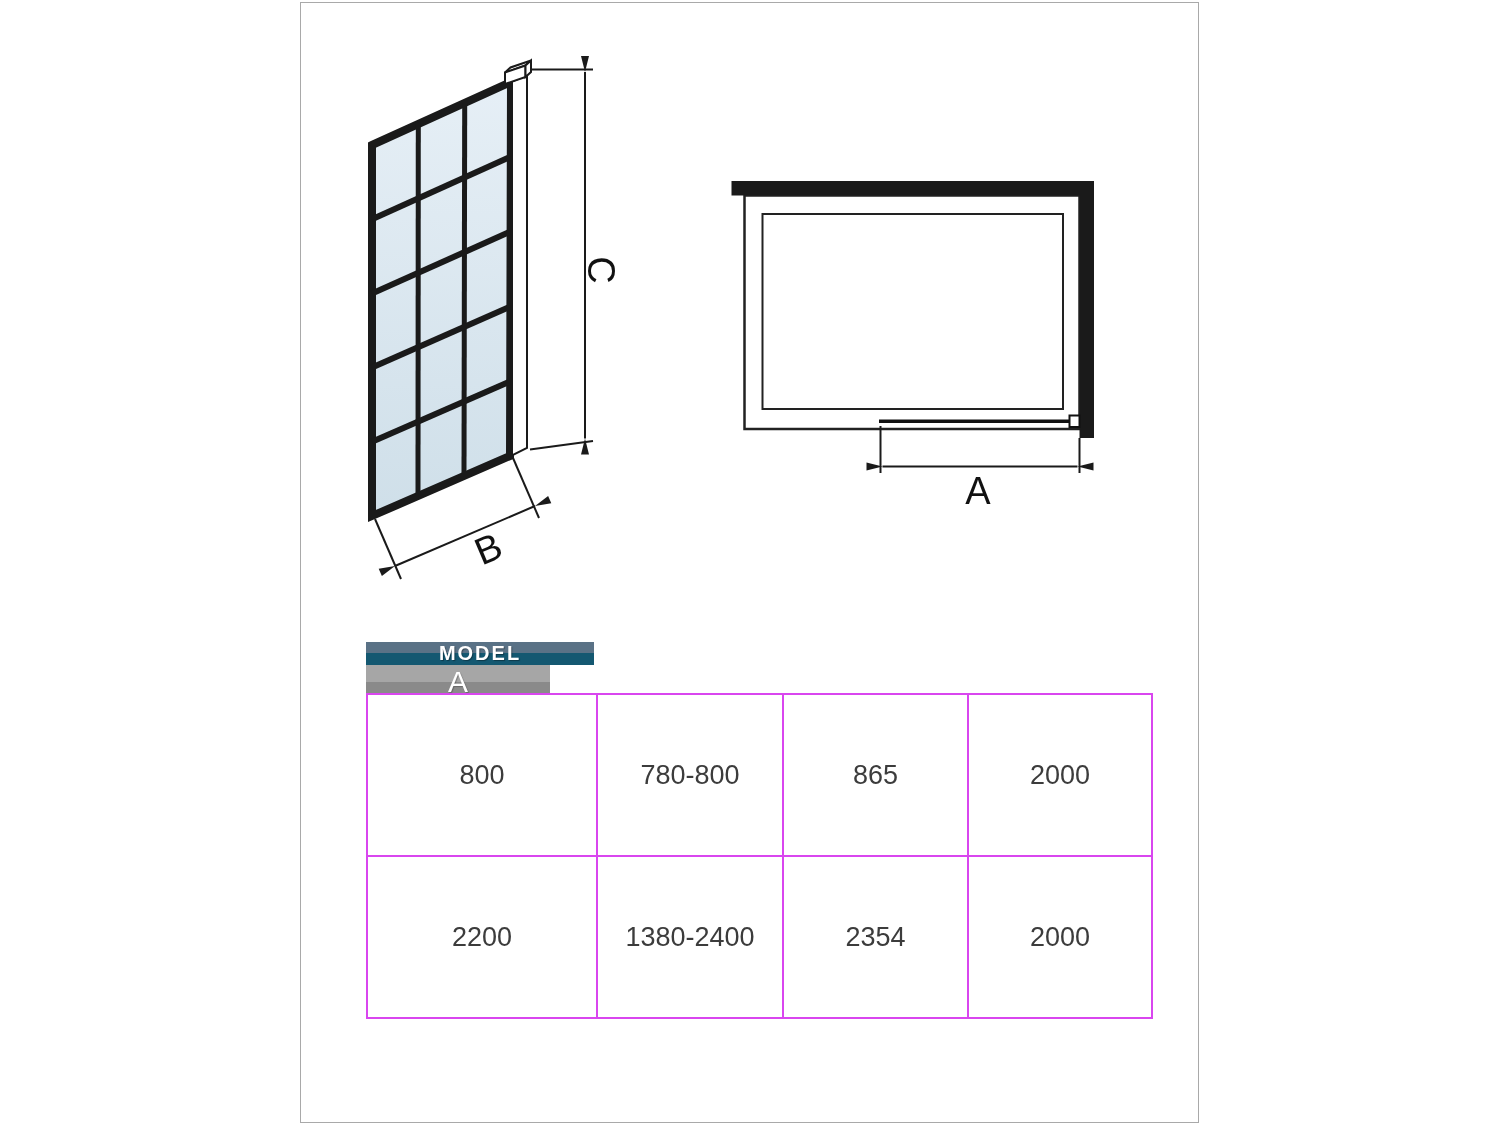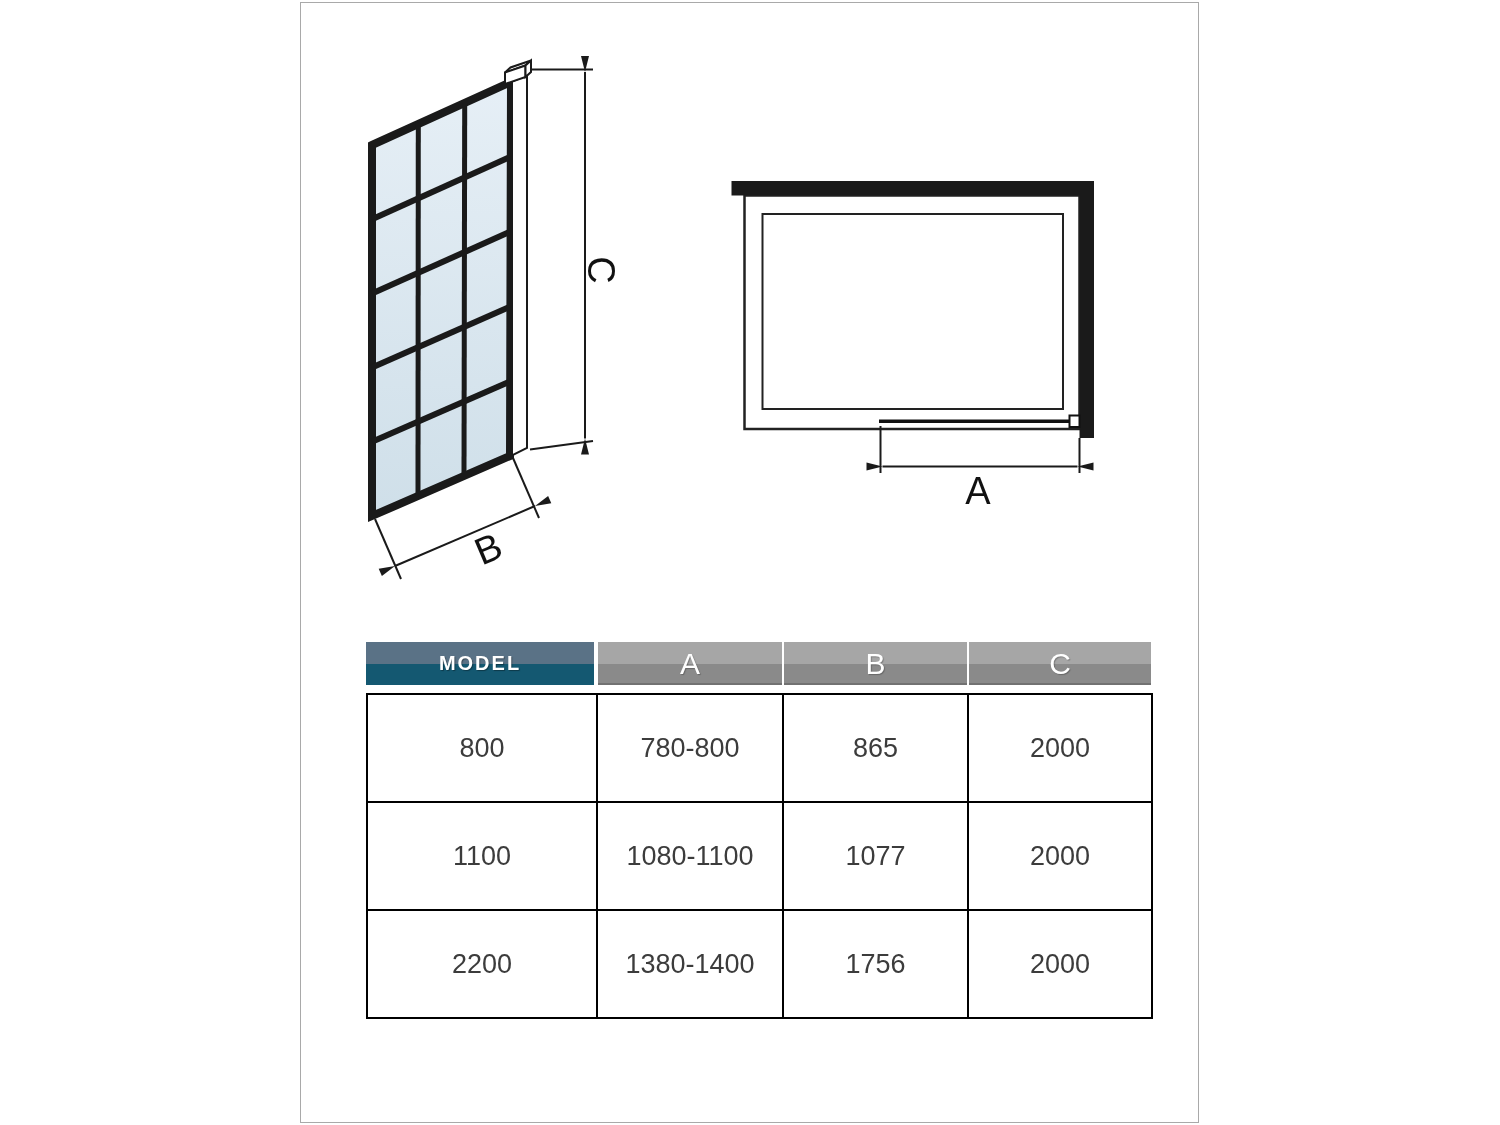--- a/index.html
+++ b/index.html
@@ -5,21 +5,21 @@
   html,body{margin:0;padding:0;background:#ffffff;}
   body{width:1500px;height:1125px;position:relative;font-family:"Liberation Sans",sans-serif;}
   .page{
     position:absolute;left:300px;top:2px;width:897px;height:1119px;
     background:#ffffff;border:1px solid #a9a9a9;overflow:hidden;
   }
   .diagram-svg{position:absolute;left:0;top:0;width:900px;height:628px;}
   
   .spec-header{
     position:absolute;left:65px;top:639px;width:785px;height:43px;
-    display:flex;align-items:stretch;
+    display:flex;flex-direction:column;align-items:stretch;
   }
   .hcell{display:flex;align-items:center;justify-content:center;color:#ffffff;}
   .hcell.model{
     width:228px;margin-right:4px;
     background:linear-gradient(to bottom,#5a7286 0%,#5a7286 50%,#145871 50%,#145871 100%);
     font-weight:bold;font-size:20px;letter-spacing:2px;
     text-shadow:1px 1px 1px rgba(0,0,0,0.35);
   }
   .hcell.gray{
     background:linear-gradient(to bottom,#a6a6a6 0%,#a6a6a6 50%,#8a8a8a 50%,#8a8a8a 100%);
@@ -29,21 +29,21 @@
   }
   .hcell.col-a{width:184px;margin-right:2px;}
   .hcell.col-b{width:183px;margin-right:2px;}
   .hcell.col-c{width:182px;}
   
   table.spec{
     position:absolute;left:65px;top:690px;width:785px;height:326px;
     border-collapse:collapse;table-layout:fixed;background:#ffffff;
   }
   table.spec td{
-    border:2px solid #000000;text-align:center;vertical-align:middle;
+    border:2px solid #d946ef;text-align:center;vertical-align:middle;
     font-size:27px;color:#3c3c3c;padding:0;
   }
   col.c-model{width:230px;} col.c-a{width:186px;} col.c-b{width:185px;} col.c-c{width:184px;}
   text{fill:#111111;}
 </style>
 </head>
 <body>
 
 <div class="page">
 
@@ -129,27 +129,21 @@
         <col class="c-c">
     </colgroup>
     <tbody>
       <tr>
         <td>800</td>
         <td>780-800</td>
         <td>865</td>
         <td>2000</td>
       </tr>
       <tr>
-        <td>1100</td>
-        <td>1080-1100</td>
-        <td>1077</td>
-        <td>2000</td>
-      </tr>
-      <tr>
         <td>2200</td>
-        <td>1380-1400</td>
-        <td>1756</td>
+        <td>1380-2400</td>
+        <td>2354</td>
         <td>2000</td>
       </tr>
     </tbody>
   </table>
 
 </div>
 
 </body></html>

